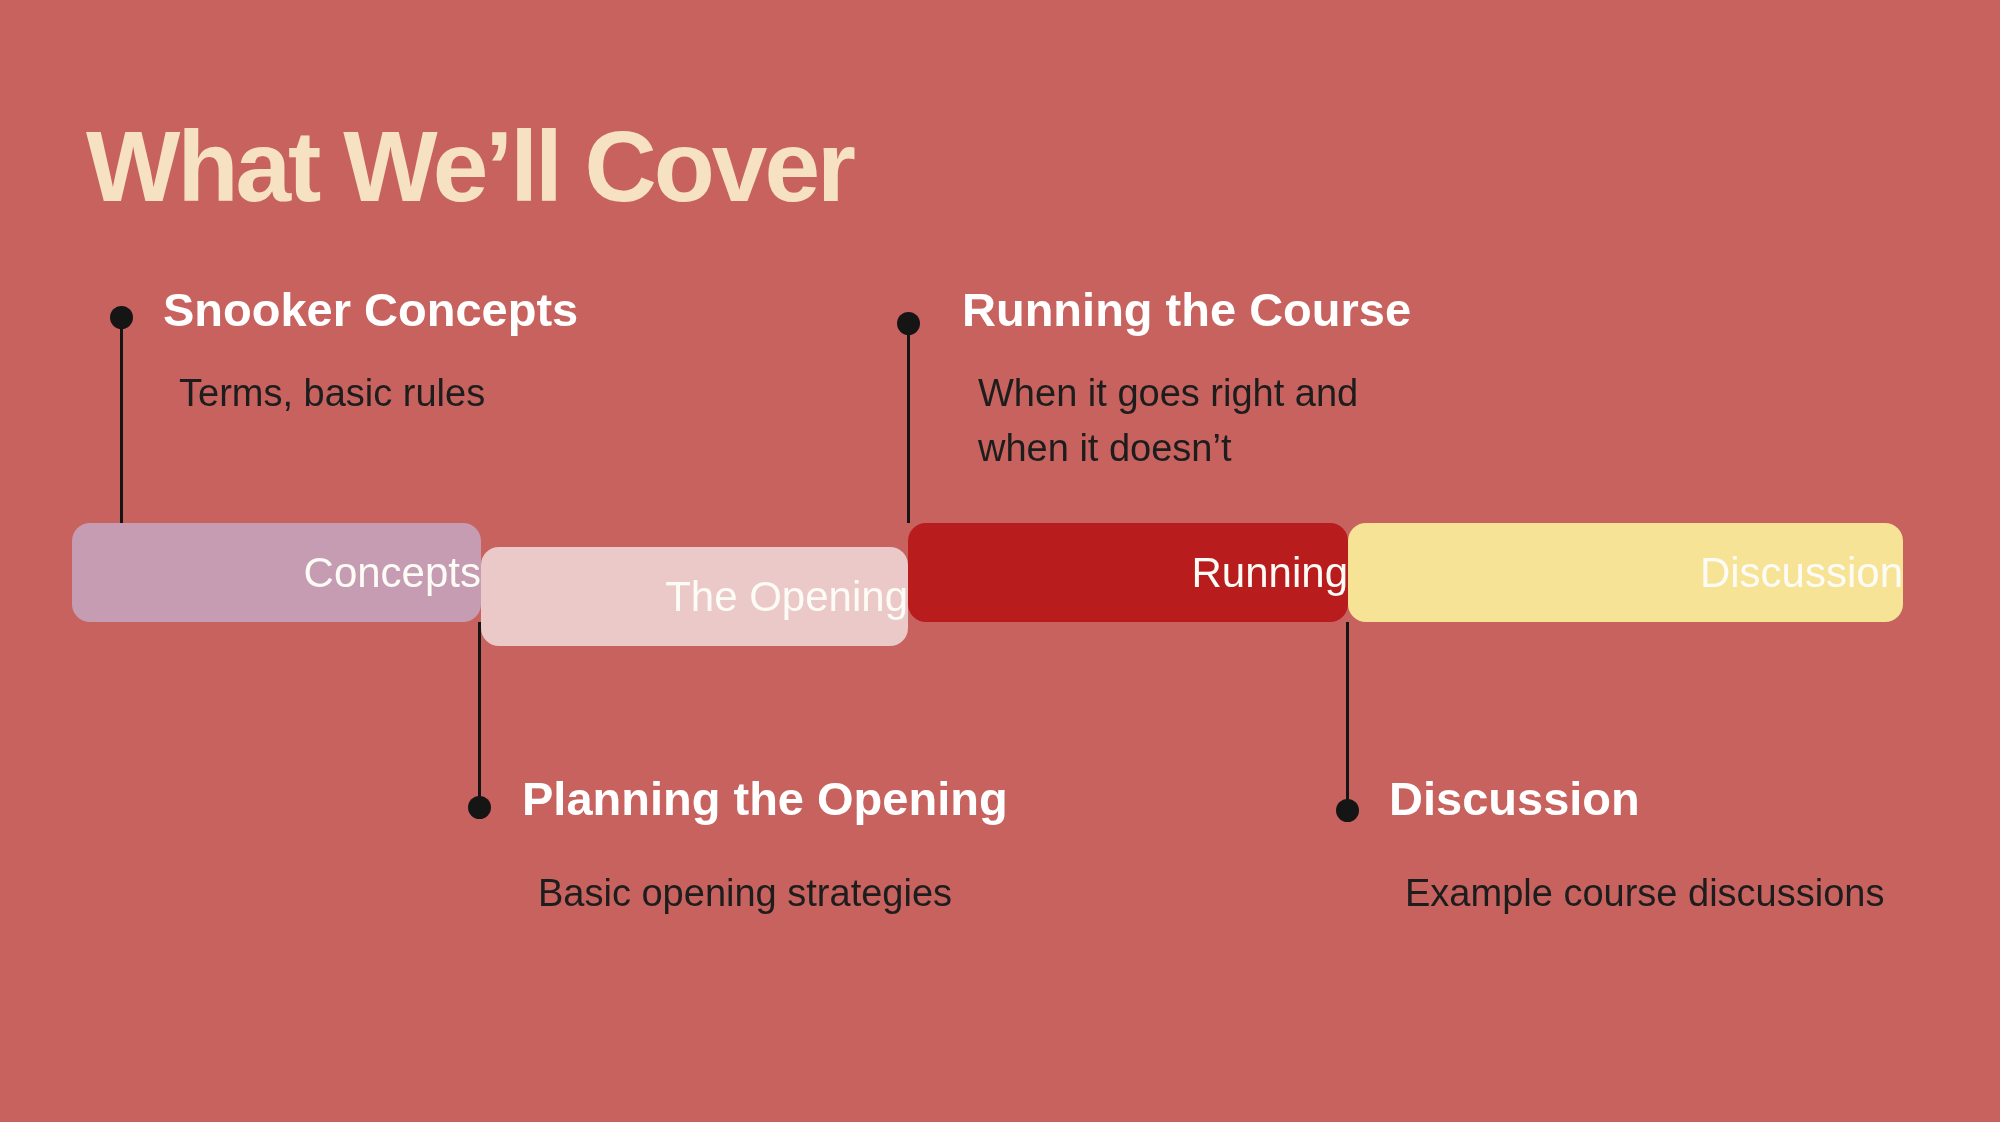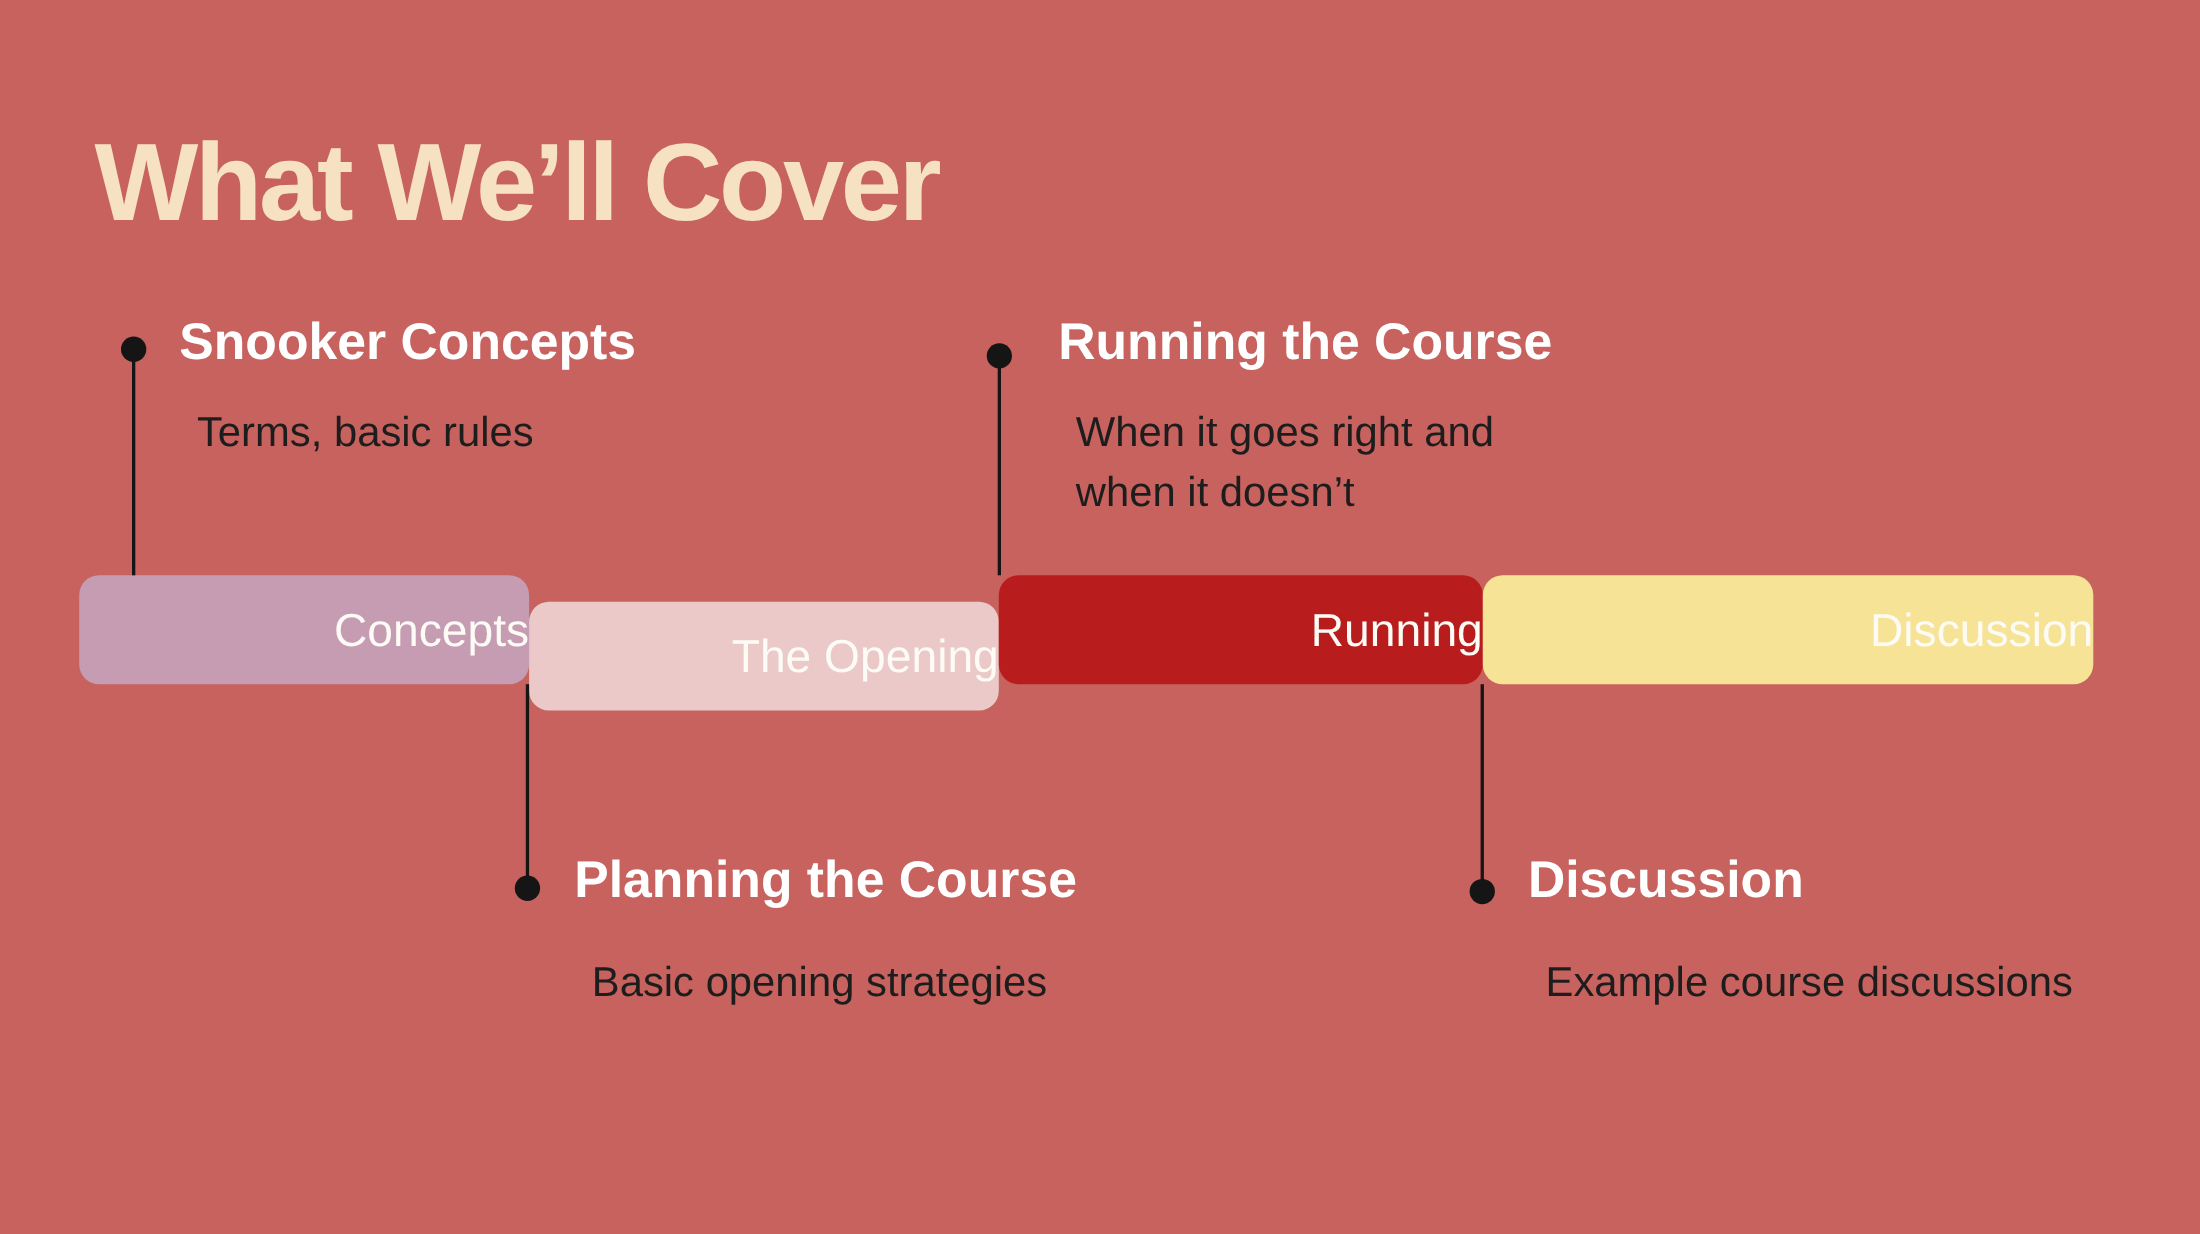--- a/index.html
+++ b/index.html
@@ -83,21 +83,21 @@
   <div class="line c2-line"></div>
   <div class="dot c2-dot"></div>
   <h2 class="co-title c2-title">Running the Course</h2>
   <p class="co-sub c2-sub">
     <span>When it goes right and</span><br>
     <span>when it doesn’t</span>
   </p>
 
   <div class="line c3-line"></div>
   <div class="dot c3-dot"></div>
-  <h2 class="co-title c3-title">Planning the Course</h2>
+  <h2 class="co-title c3-title">Planning the Opening</h2>
   <p class="co-sub c3-sub">Basic opening strategies</p>
 
   <div class="line c4-line"></div>
   <div class="dot c4-dot"></div>
   <h2 class="co-title c4-title">Discussion</h2>
   <p class="co-sub c4-sub">Example course discussions</p>
 
 </div>
 
 </body></html>

